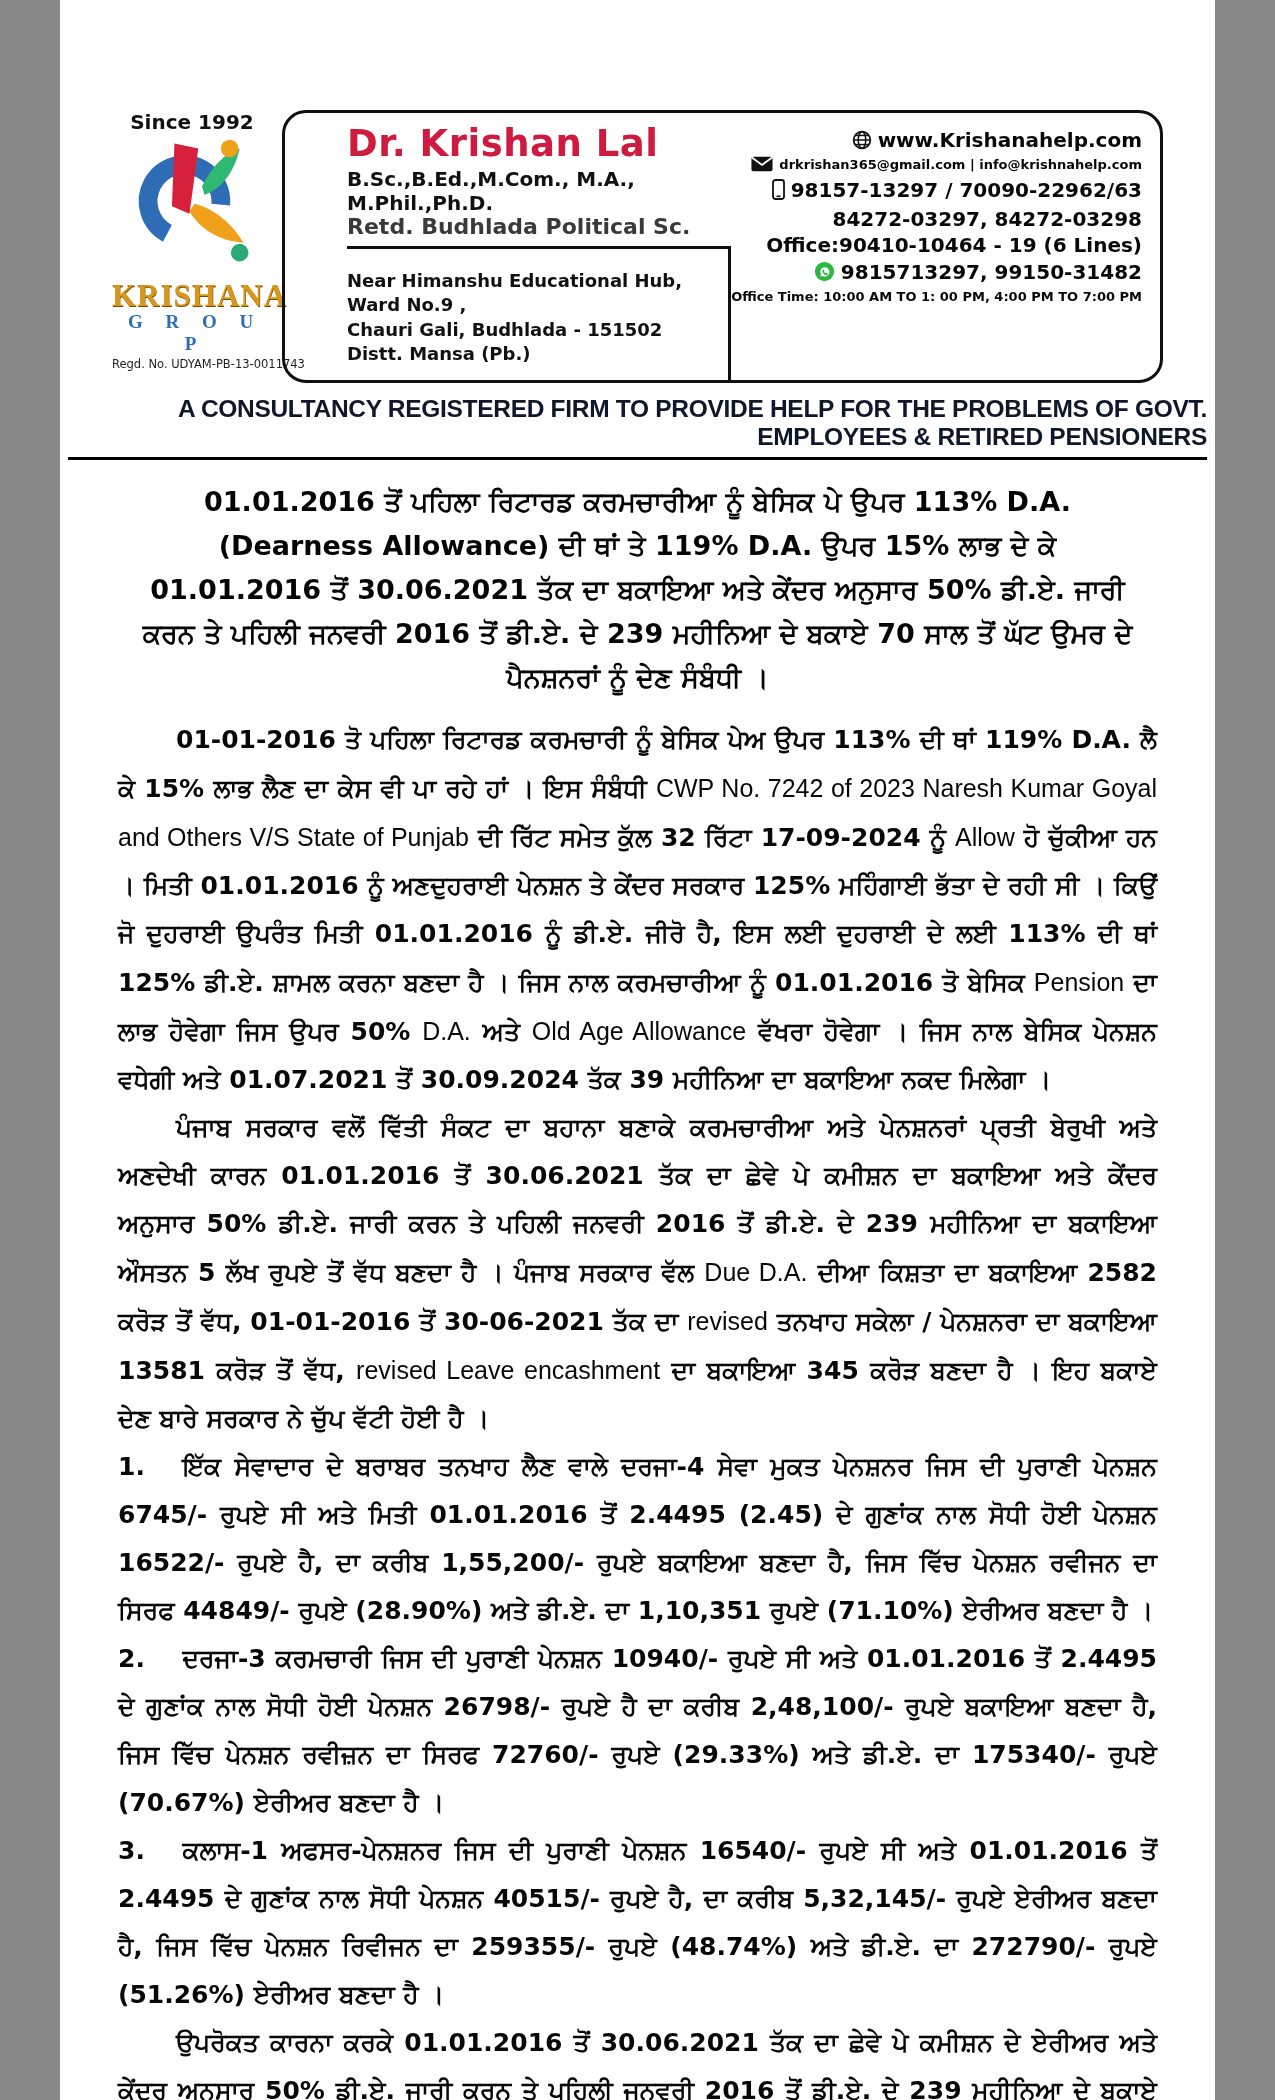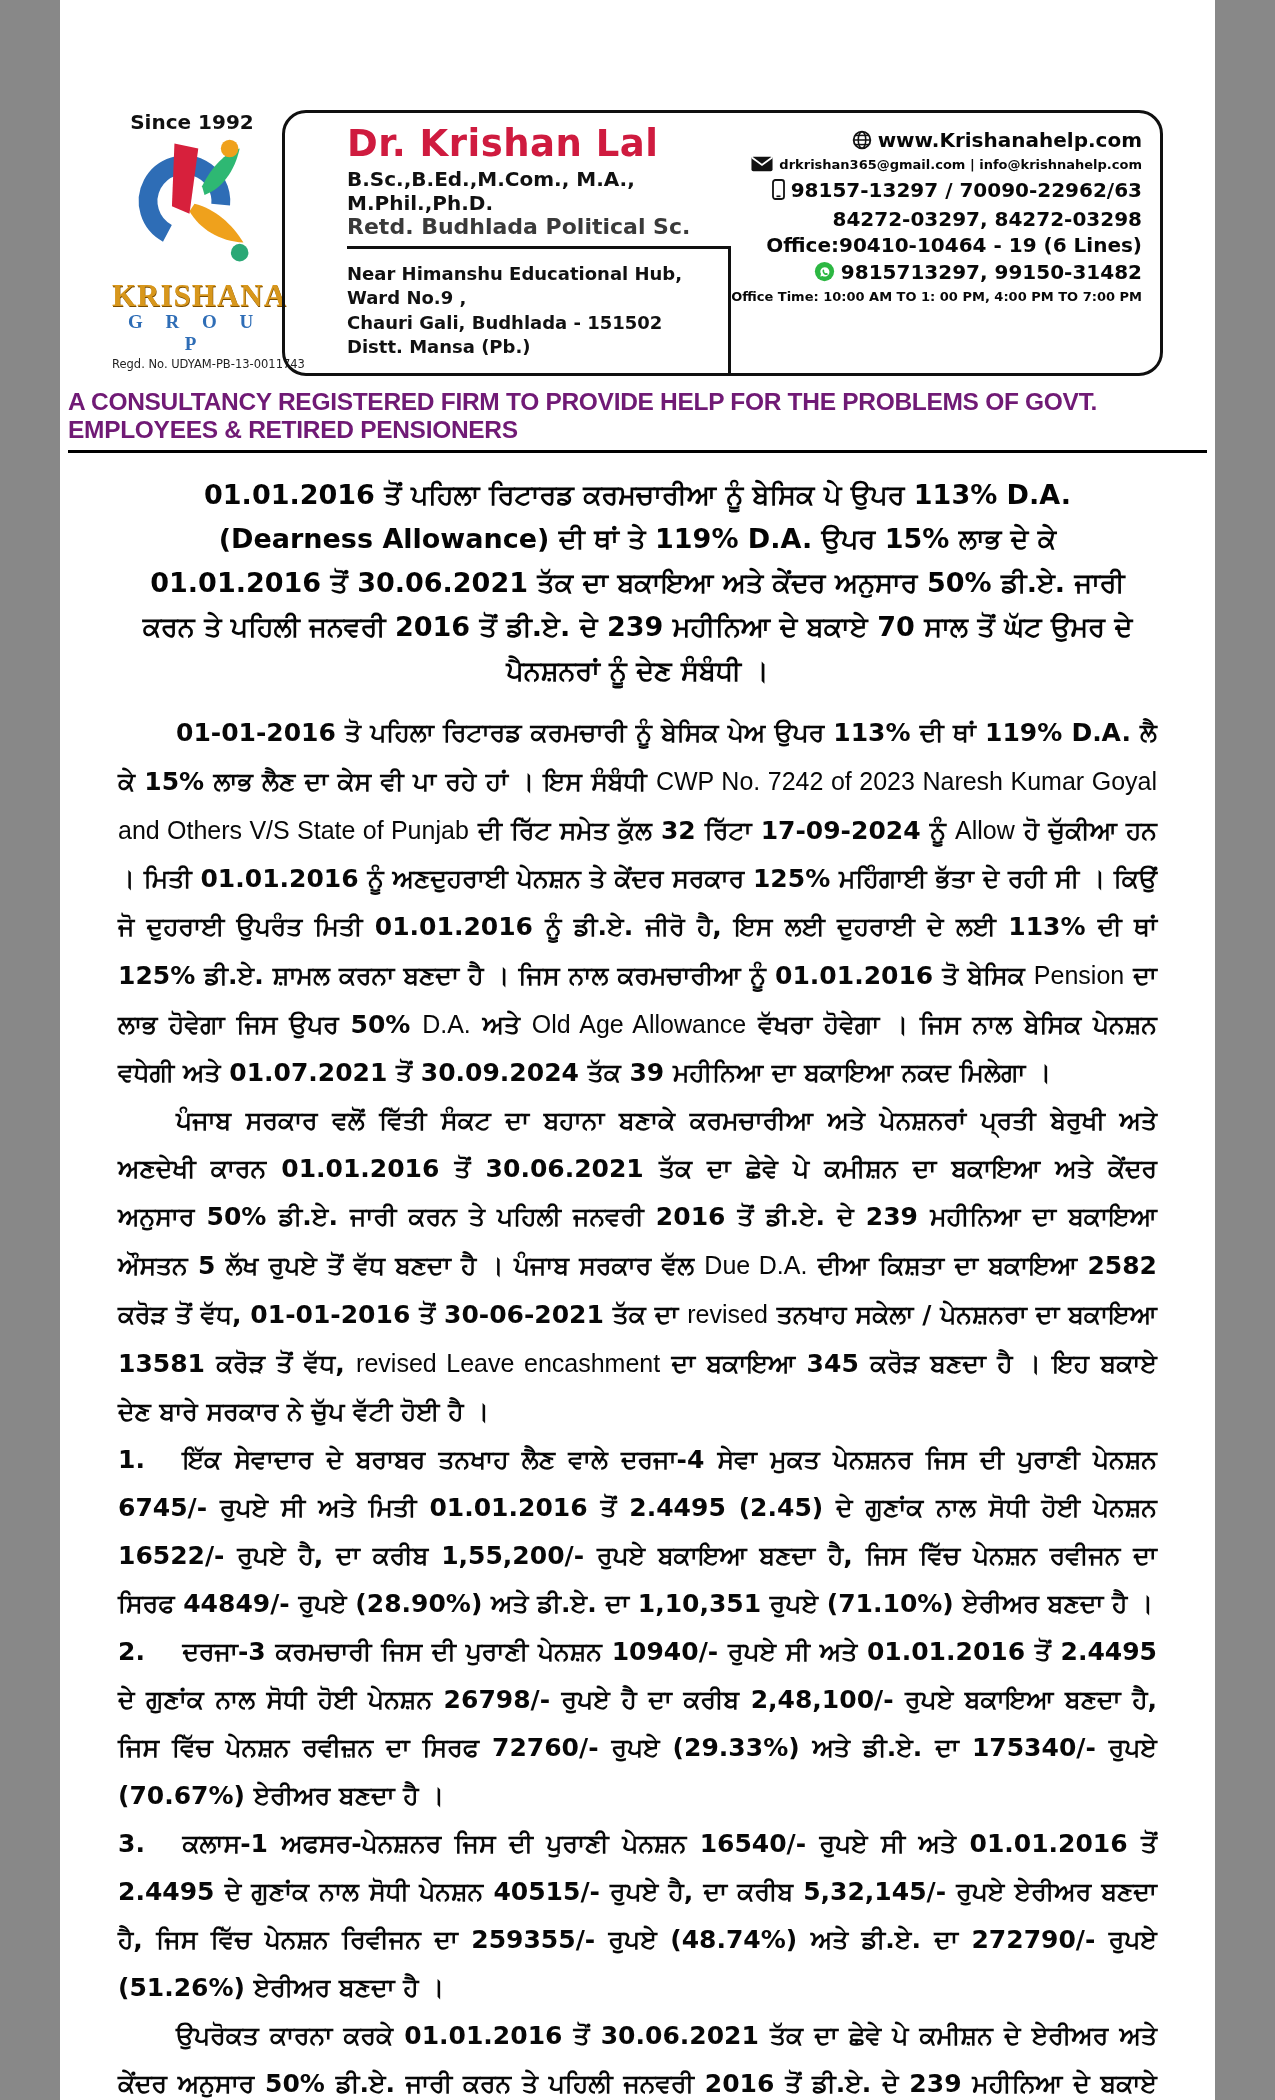--- a/index.html
+++ b/index.html
@@ -27,31 +27,31 @@
     flex:1;border:3.5px solid #101010;border-radius:24px;
     padding:12px 18px 0 22px;display:flex;justify-content:space-between;
     min-height:170px;box-sizing:border-box;
   }
   .lh-left{display:flex;flex-direction:column;margin-left:40px;}
   .doc-name{color:#cf1b3f;font-weight:bold;font-size:37px;line-height:1.05;letter-spacing:0.5px;}
   .doc-quals{font-size:20px;font-weight:600;color:#111;margin-top:3px;}
   .doc-desig{font-size:22px;font-weight:bold;color:#3a3a3a;line-height:1.1;}
   .addr{
     border-top:3px solid #101010;border-right:3px solid #101010;
-    margin-top:7px;padding:13px 16px 14px 0;width:fit-content;
+    margin-top:7px;padding:20px 16px 14px 0;width:fit-content;
     font-size:18px;font-weight:600;line-height:1.35;color:#111;
   }
   .lh-right{text-align:right;padding-top:2px;padding-bottom:8px;
     display:flex;flex-direction:column;}
   .contact-line{font-size:20px;font-weight:bold;line-height:1.32;white-space:nowrap;color:#080808;}
   .contact-line.small{font-size:13px;}
   .contact-line .ci{display:inline-block;vertical-align:-3px;margin-right:6px;}
   
   .banner{
-    margin:12px 8px 0 8px;text-align:left;color:#701a75;
+    margin:12px 8px 0 8px;text-align:right;color:#0f172a;
     font-weight:800;font-size:24.5px;letter-spacing:-0.3px;
     border-bottom:3px solid #000;padding-bottom:6px;
     font-family:"Liberation Sans", sans-serif;
   }
   
   .headline{
     margin:20px 82px 0 82px;text-align:center;font-weight:bold;
     font-size:27px;line-height:1.63;color:#050505;
   }
   

